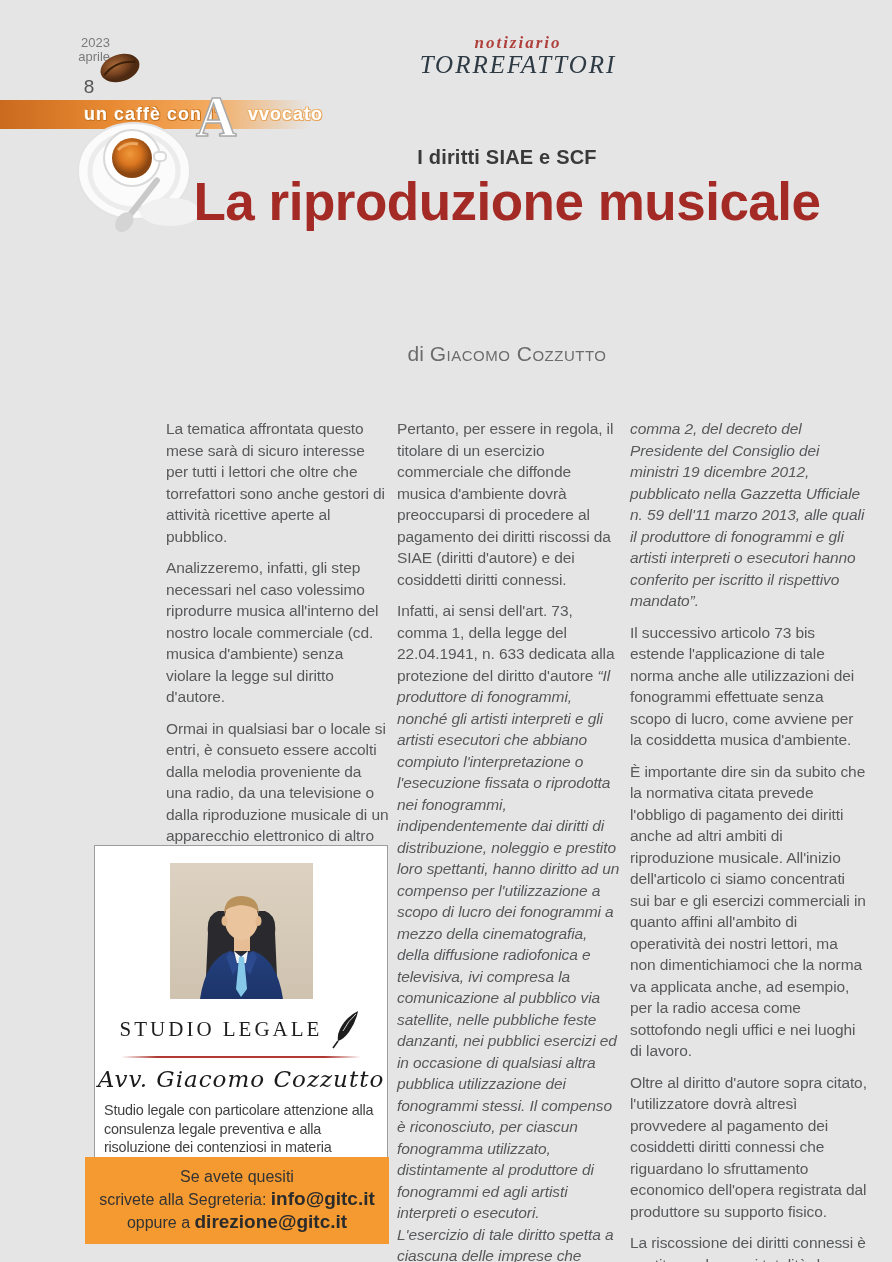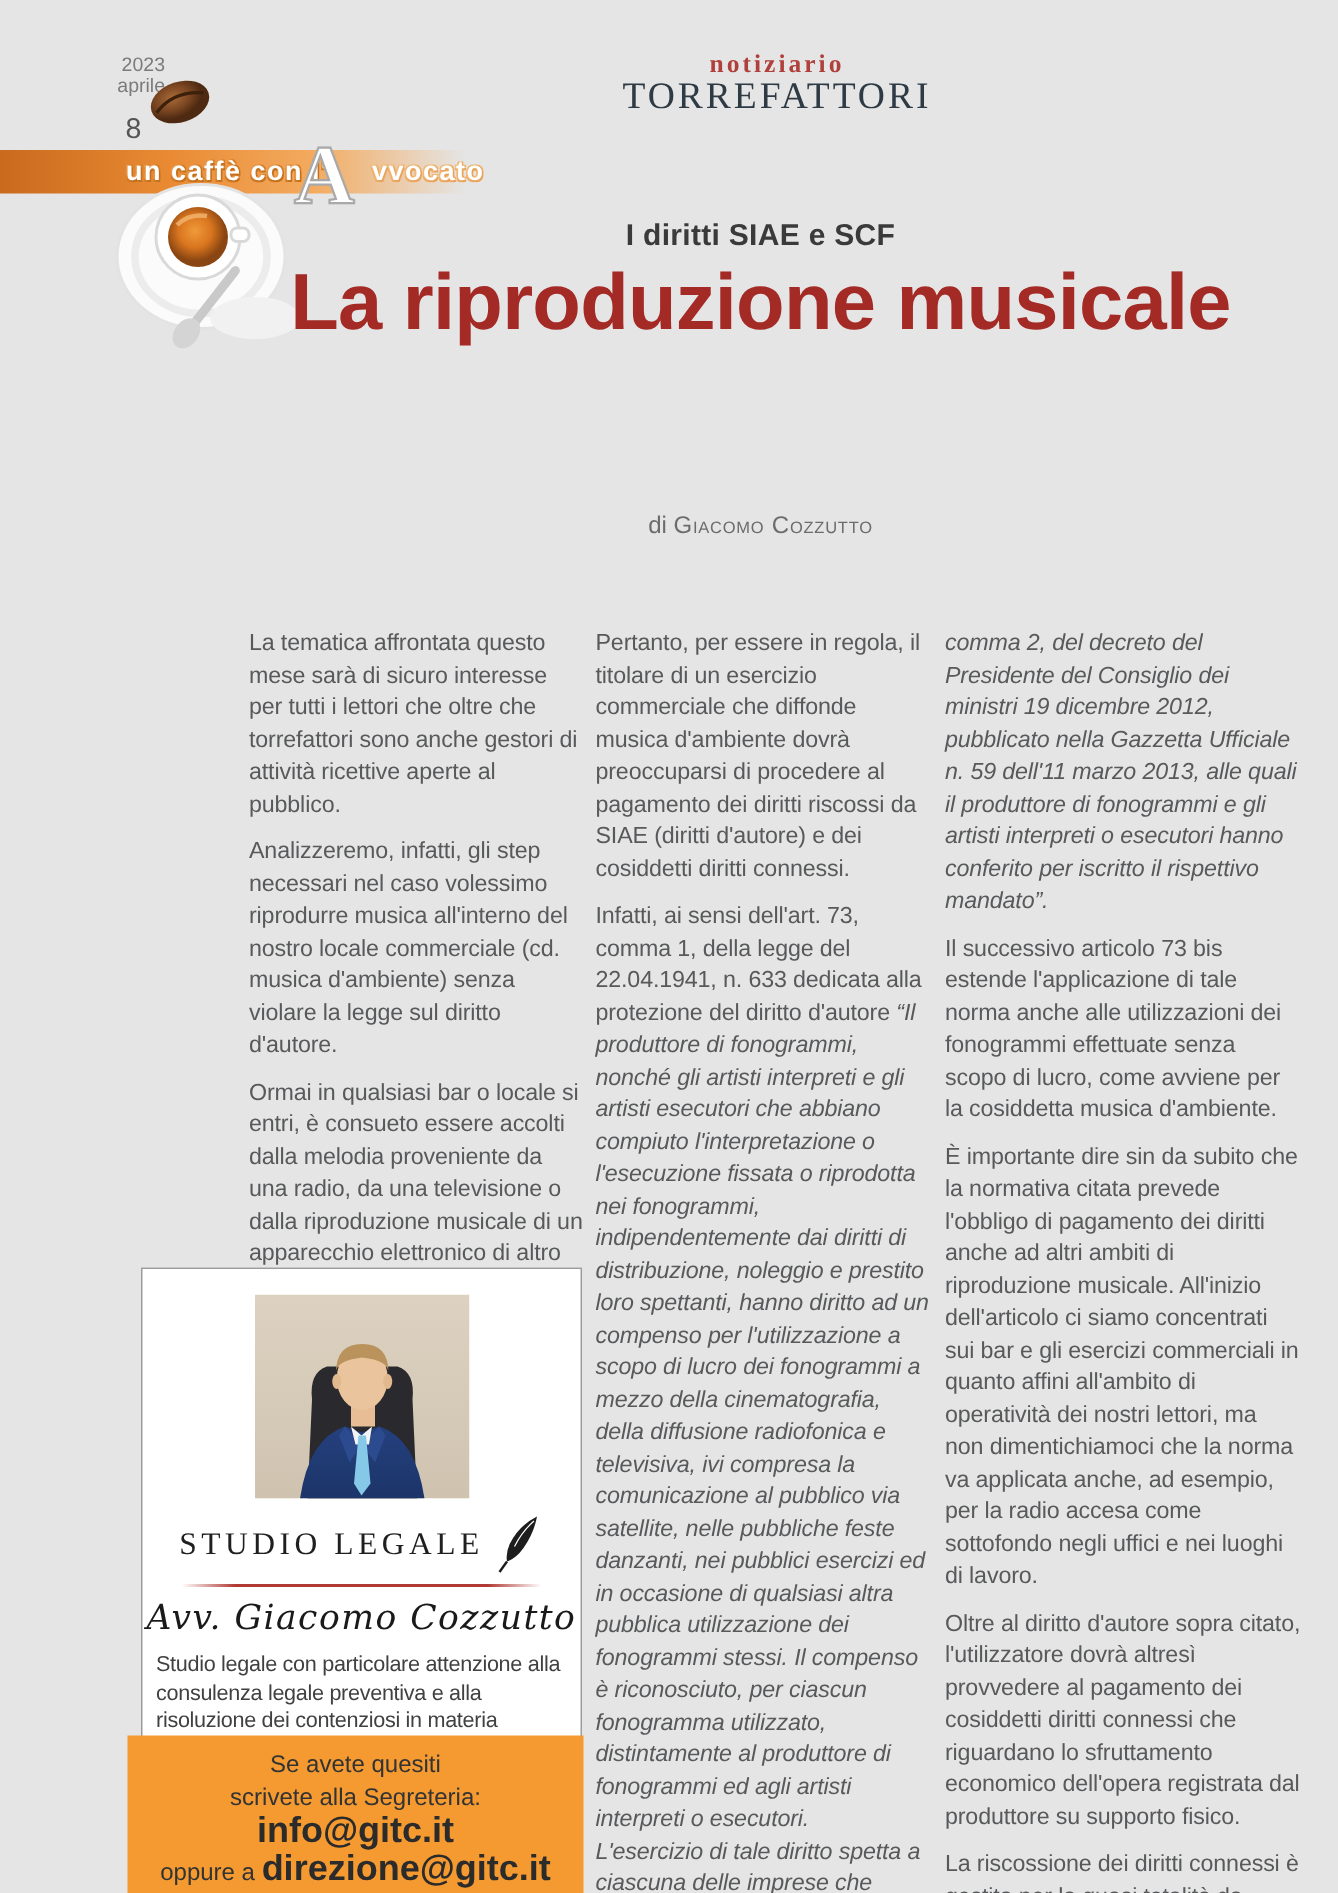--- a/index.html
+++ b/index.html
@@ -7,21 +7,21 @@
         font-family:"Liberation Sans",sans-serif;padding-left:36px;}
 
   
   .issue{position:absolute;left:50px;top:36px;width:60px;text-align:right;
          color:#7b7b7b;font-size:13px;line-height:14px;}
   .issue .pagenum{margin-top:16px;font-size:19px;color:#555;text-align:center;padding-left:18px;}
   .bean{position:absolute;left:94px;top:46px;}
 
   
   .masthead{position:absolute;left:398px;top:33px;width:240px;text-align:center;
-            font-family:"Liberation Serif",serif;}
+            font-family:"Liberation Serif",serif;font-style:italic;}
   .masthead .m-top{color:#b0403c;font-weight:bold;font-size:17px;letter-spacing:2px;}
   .masthead .m-bottom{color:#2e3a44;font-size:25px;letter-spacing:2px;margin-top:-2px;}
 
   
   .banner{position:absolute;left:0;top:100px;width:320px;height:29px;
           background:linear-gradient(to right,#c96a1e 0%,#e98a33 35%,#f3aa5e 65%,rgba(255,255,255,0) 97%);}
   .banner-text{position:absolute;left:84px;top:4px;font-size:18px;font-weight:bold;
                color:#ffffff;letter-spacing:1px;white-space:nowrap;
                text-shadow:1px 1px 0 #c4711f,-1px -1px 0 #e8974a,1px -1px 0 #d07c26,-1px 1px 0 #d07c26;}
   .banner-bigA{position:absolute;left:196px;top:-15px;font-size:56px;font-weight:bold;
@@ -31,21 +31,21 @@
                 color:#ffffff;letter-spacing:1px;
                 text-shadow:1px 1px 0 #e8a45c,-1px -1px 0 #f0b978,1px -1px 0 #edae66,-1px 1px 0 #edae66;}
   .cup{position:absolute;left:66px;top:116px;}
 
   
   .title-block{position:absolute;left:122px;top:146px;width:770px;text-align:center;}
   .kicker{font-size:20px;font-weight:bold;color:#3a3a3a;letter-spacing:.2px;}
   .headline{margin-top:8px;font-size:53px;line-height:49px;font-weight:bold;
             color:#a42a26;letter-spacing:-.5px;}
   .byline{position:absolute;left:122px;top:342px;width:770px;text-align:center;
-          font-size:16px;color:#6c6c6c;}
+          font-size:21px;color:#6c6c6c;}
   .byline .name{font-variant:small-caps;letter-spacing:.5px;}
 
   
   .columns{position:absolute;left:166px;top:418px;width:701px;display:grid;
            grid-template-columns:223px 225px 237px;column-gap:8px;}
   .col p{margin:0 0 10px 0;font-size:15.5px;line-height:21.5px;color:#58595b;
          letter-spacing:-.1px;white-space:pre-line;}
   .col p em{font-style:italic;}
 
   
@@ -58,21 +58,21 @@
             background:linear-gradient(to right,rgba(176,58,51,0),#b03a33 15%,#b03a33 85%,rgba(176,58,51,0));}
   .script-name{font-family:"DejaVu Serif",serif;font-style:italic;font-size:23px;
                color:#1a1a1a;letter-spacing:1px;margin-bottom:9px;}
   .lawyer-caption{font-size:14.4px;line-height:18.5px;color:#414141;text-align:left;
                   padding:0 9px;letter-spacing:-.2px;}
 
   
   .contact-box{position:absolute;left:85px;top:1157px;width:296px;background:#f49a31;
                text-align:center;padding:9px 4px 10px 4px;color:#333333;}
   .contact-box .cline{font-size:16px;line-height:22px;}
-  .contact-box .cline b{font-size:24px;color:#2b2b2b;}
+  .contact-box .cline b{font-size:19px;color:#2b2b2b;}
 </style>
 </head>
 <body>
 
 <div class="page">
 
   <div class="issue">
     <div>2023</div>
     <div>aprile</div>
     <div class="pagenum">8</div>

